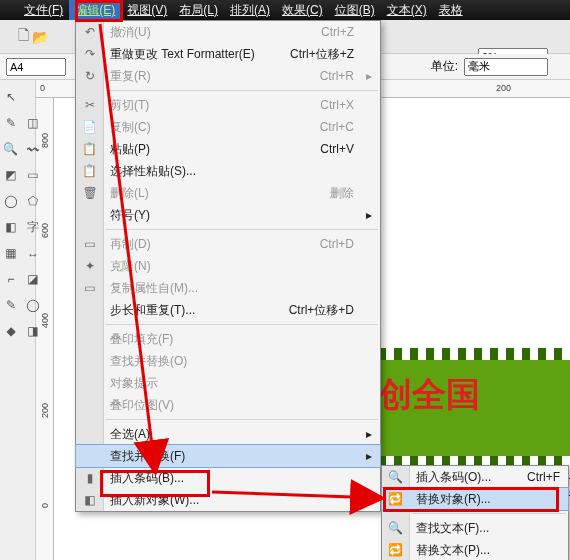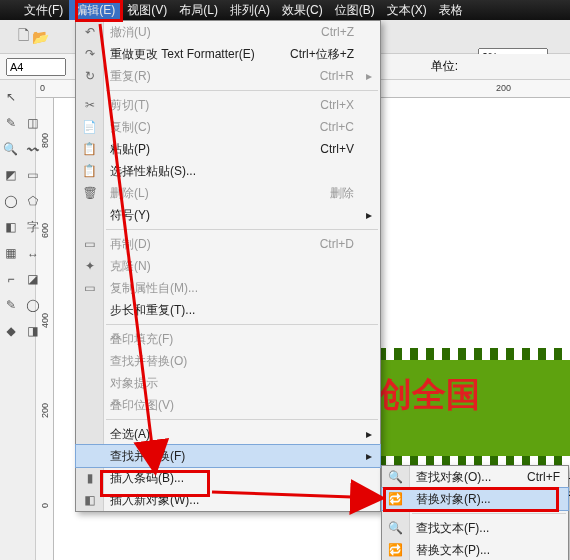--- a/index.html
+++ b/index.html
@@ -3,22 +3,22 @@
 <meta charset="utf-8">
 <style>
   * { box-sizing: border-box; font-family: "Microsoft YaHei", SimSun, Tahoma, sans-serif; }
   html, body { margin: 0; padding: 0; }
   body { width: 570px; height: 560px; background: #fff; overflow: hidden; position: relative; }
 
   
   .menubar { position: absolute; left: 0; top: 0; width: 100%; height: 20px;
     background: linear-gradient(#2a2a2a,#111); display: flex; align-items: center;
     padding-left: 18px; font-size: 12px; color: #eee; }
-  .menubar .mitem { padding: 0 6px; height: 20px; line-height: 20px; cursor: default; }
-  .menubar .active { background: #3a70c4; color: #e5e5e5; }
+  .menubar .mitem { padding: 0 6px; height: 20px; line-height: 20px; cursor: default; text-decoration: underline; }
+  .menubar .active { background: #3a70c4; color: #bef264; }
 
   
   .toolbar1 { position: absolute; left: 0; top: 20px; width: 100%; height: 34px;
     background: #e8e8e8; border-bottom: 1px solid #ccc; display: flex; align-items: center;
     padding-left: 18px; font-size: 12px; }
   .zoombox { position: absolute; right: 22px; top: 28px; }
   .zoombox .combo { width: 70px; height: 18px; font-size: 11px; }
 
   
   .toolbar2 { position: absolute; left: 0; top: 54px; width: 100%; height: 26px;
@@ -108,20 +108,21 @@
   <span class="tbicon">🗋</span>&nbsp;
   <span class="tbicon">📂</span>&nbsp;
   <span class="zoombox">
     <input class="combo" value="9%" style="">
   </span>
 </div>
 
 <div class="toolbar2">
   <input class="paperCombo" value="A4" style="">
   <span class="unitLabel">单位:</span>
+  <input class="unitCombo" value="毫米" style="">
 </div>
 
 <div class="ruler">
   <span style="left:4px">0</span>
   <span style="left:140px">200</span>
   <span style="left:315px">400</span>
   <span style="left:460px">200</span>
 </div>
 <div class="vruler">
   <span style="top:50px">800</span>
@@ -163,36 +164,36 @@
     <div class="drow disabled"><span class="micon">✂</span><span>剪切(T)</span><span class="shortcut">Ctrl+X</span></div>
     <div class="drow disabled"><span class="micon">📄</span><span>复制(C)</span><span class="shortcut">Ctrl+C</span></div>
     <div class="drow"><span class="micon">📋</span><span>粘贴(P)</span><span class="shortcut">Ctrl+V</span></div>
     <div class="drow"><span class="micon">📋</span><span>选择性粘贴(S)...</span></div>
     <div class="drow disabled"><span class="micon">🗑</span><span>删除(L)</span><span class="shortcut">删除</span></div>
     <div class="drow"><span>符号(Y)</span><span class="arrow">▸</span></div>
     <div class="dsep"></div>
     <div class="drow disabled"><span class="micon">▭</span><span>再制(D)</span><span class="shortcut">Ctrl+D</span></div>
     <div class="drow disabled"><span class="micon">✦</span><span>克隆(N)</span></div>
     <div class="drow disabled"><span class="micon">▭</span><span>复制属性自(M)...</span></div>
-    <div class="drow"><span>步长和重复(T)...</span></div>
+    <div class="drow"><span>步长和重复(T)...</span><span class="shortcut">Ctrl+位移+D</span></div>
     <div class="dsep"></div>
     <div class="drow disabled"><span>叠印填充(F)</span></div>
     <div class="drow disabled"><span>查找并替换(O)</span></div>
     <div class="drow disabled"><span>对象提示</span></div>
     <div class="drow disabled"><span>叠印位图(V)</span></div>
     <div class="dsep"></div>
     <div class="drow"><span>全选(A)</span><span class="arrow">▸</span></div>
     <div class="drow hover"><span>查找并替换(F)</span><span class="arrow">▸</span></div>
     <div class="drow"><span class="micon">▮</span><span>插入条码(B)...</span></div>
     <div class="drow"><span class="micon">◧</span><span>插入新对象(W)...</span></div>
   </div>
 
 <div class="submenu" id="findSub">
   <div class="iconcol"></div>
-<div class="drow"><span class="micon">🔍</span><span>查找对象(O)...</span><span class="shortcut">Ctrl+F</span></div>
+<div class="drow"><span class="micon">🔍</span><span>插入条码(O)...</span><span class="shortcut">Ctrl+F</span></div>
     <div class="drow hover"><span class="micon">🔁</span><span>替换对象(R)...</span></div>
     <div class="dsep"></div>
     <div class="drow"><span class="micon">🔍</span><span>查找文本(F)...</span></div>
     <div class="drow"><span class="micon">🔁</span><span>替换文本(P)...</span></div>
   </div>
 
 <div class="hlt" style="left:75px; top:0; width:48px; height:22px"></div>
 <div class="hlt" style="left:100px; top:470px; width:110px; height:27px"></div>
 <div class="hlt" style="left:383px; top:487px; width:176px; height:25px"></div>
 

